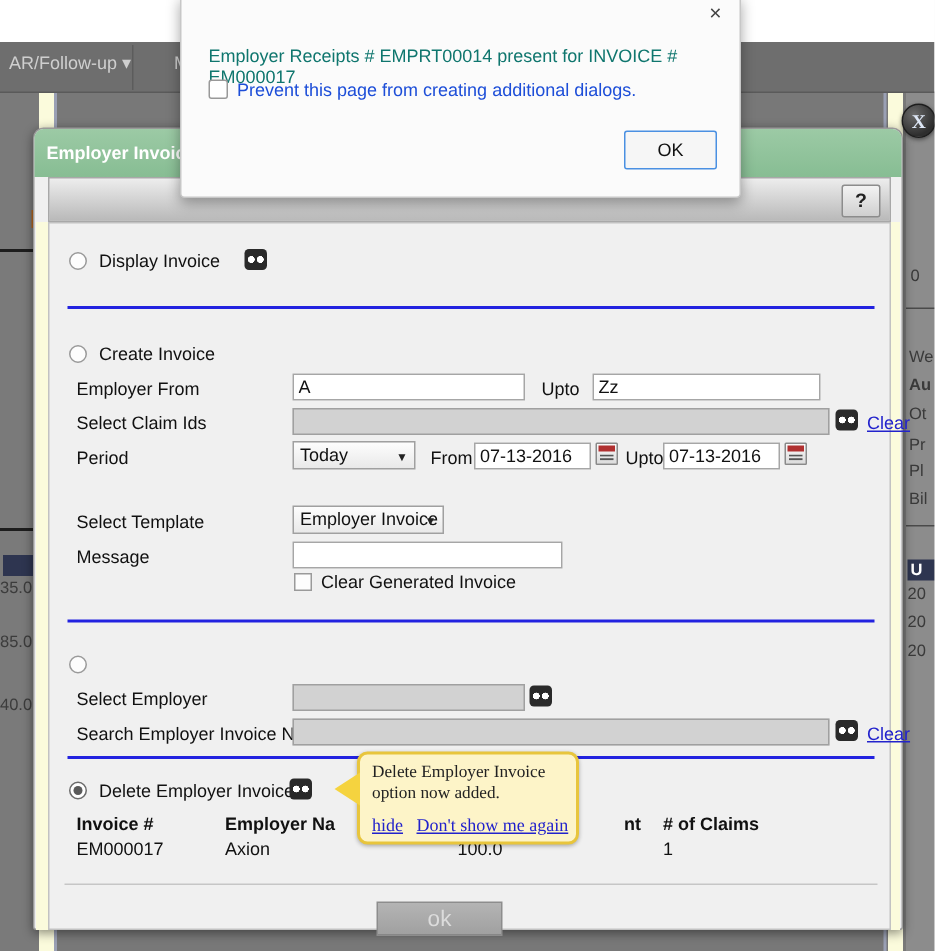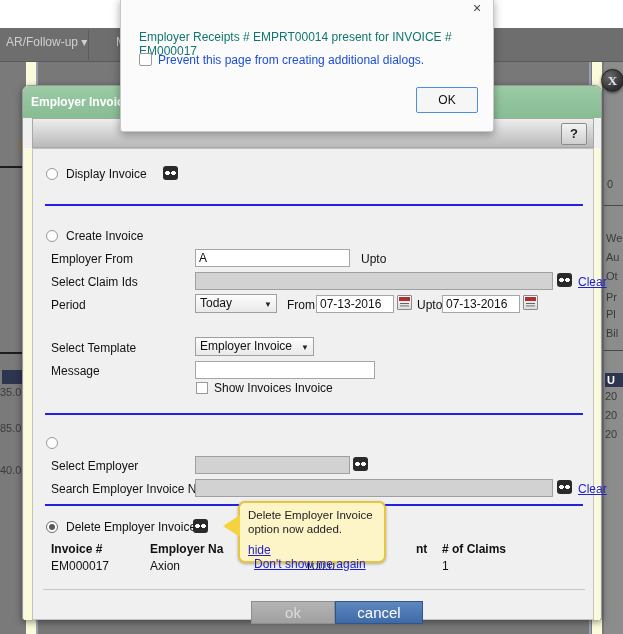--- a/index.html
+++ b/index.html
@@ -175,21 +175,21 @@
   }
   .btn.primary {
     background: linear-gradient(#5f87bf, #3d6aa8); color: #ffffff;
     border-color: #2f5party; border-color: #2f558c;
   }
 
   
   .tip {
     position: absolute; left: 238px; top: 501px; width: 148px; height: 62px;
     background: #fdf4c8; border: 2px solid #e8c53c; border-radius: 7px;
-    box-shadow: 0 1px 3px rgba(0,0,0,.3); z-index: 30;
+    box-shadow: 0 1px 3px rgba(0,0,0,.3); z-index: 30; font-family: Liberation Serif, serif;
   }
   .tip-txt {
     position: absolute; left: 8px; top: 5px; width: 136px;
     font-size: 11.5px; color: #222; line-height: 14px;
   }
   .tip-links { position: absolute; left: 8px; top: 40px; }
   .tip-arrow {
     position: absolute; left: -17px; top: 12px;
     width: 0; height: 0;
     border-top: 11px solid transparent;
@@ -246,21 +246,21 @@
   <div class="bg-orange" style="left:21px; top:140px;"></div>
   <div class="bg-rowhdr" style="left:2px; top:370px; width:24px;">&nbsp;</div>
   <div class="bg-rowtext" style="left:0; top:386px;">35.0</div>
   <div class="bg-rowtext" style="left:0; top:424px;margin-top:40px;">40.0</div>
   <div class="bg-rowtext" style="left:0; top:422px;">85.0</div>
 
   <div class="bg-right-panel"></div>
   <div class="bg-rtext" style="left:607px; top:178px;">0</div>
   <div class="bg-hline" style="left:604px; top:205px; width:19px; height:1px; background:#4a4a4a;"></div>
   <div class="bg-rtext" style="left:606px; top:232px;">We</div>
-  <div class="bg-rtext" style="left:606px; top:251px;">Au</div>
+  <div class="bg-rtext" style="left:606px; top:251px;font-weight:bold;">Au</div>
   <div class="bg-rtext" style="left:606px; top:270px;">Ot</div>
   <div class="bg-rtext" style="left:606px; top:291px;">Pr</div>
   <div class="bg-rtext" style="left:606px; top:308px;">Pl</div>
   <div class="bg-rtext" style="left:606px; top:327px;">Bil</div>
   <div class="bg-hline" style="left:604px; top:350px; width:19px; height:1px; background:#4a4a4a;"></div>
   <div class="bg-rowhdr" style="left:605px; top:373px; width:18px;">U</div>
   <div class="bg-rtext" style="left:605px; top:390px;">20</div>
   <div class="bg-rtext" style="left:605px; top:409px;">20</div>
   <div class="bg-rtext" style="left:605px; top:428px;">20</div>
 
@@ -288,43 +288,44 @@
       <div class="binoc" style="left:130px; top:17px;"></div>
 
       <div class="hr-blue" style="left:12px; top:55px; width:538px;"></div>
 
       <div class="radio" style="left:13px; top:81px;"></div>
       <div class="fld-label" style="left:33px; top:80px;">Create Invoice</div>
 
       <div class="fld-label" style="left:18px; top:103px;">Employer From</div>
       <input class="txt" style="left: 162px; top: 100px; width: 155px;" value="A">
       <div class="fld-label" style="left:328px; top:103px;">Upto</div>
+      <input class="txt" style="left: 362px; top: 100px; width: 152px;" value="Zz">
 
       <div class="fld-label" style="left:18px; top:126px;">Select Claim Ids</div>
       <input class="txt ro" style="left: 162px; top: 123px; width: 358px;" readonly="" value="">
       <div class="binoc" style="left:524px; top:124px;"></div>
       <div class="lnk" style="left:545px; top:126px;">Clear</div>
 
       <div class="fld-label" style="left:18px; top:149px;">Period</div>
       <div class="sel" style="left:162px; top:145px; width:82px;">Today</div>
       <div class="fld-label" style="left:254px; top:149px;">From</div>
       <input class="txt" style="left: 283px; top: 146px; width: 78px;" value="07-13-2016">
       <div class="cal" style="left:364px; top:146px;"></div>
       <div class="fld-label" style="left:384px; top:149px;">Upto</div>
       <input class="txt" style="left: 409px; top: 146px; width: 78px;" value="07-13-2016">
       <div class="cal" style="left:490px; top:146px;"></div>
 
       <div class="fld-label" style="left:18px; top:192px;">Select Template</div>
-      <div class="sel" style="left:162px; top:188px; width:119px;">Employer Invoice</div>
+      <div class="sel" style="left:162px; top:188px; width:101px;">Employer Invoice</div>
 
       <div class="fld-label" style="left:18px; top:215px;">Message</div>
       <input class="txt" style="left: 162px; top: 212px; width: 180px;" value="">
 
       <div class="chk" style="left:163px; top:233px;"></div>
-      <div class="fld-label" style="left:181px; top:232px;">Show Invoices Invoice</div>
+      <div class="fld-label" style="left:181px; top:232px;">Clear Generated Invoice</div>
 
       <div class="hr-blue" style="left:12px; top:264px; width:538px;"></div>
 
       <div class="radio" style="left:13px; top:288px;"></div>
 
       <div class="fld-label" style="left:18px; top:310px;">Select Employer</div>
       <input class="txt ro" style="left: 162px; top: 307px; width: 155px;" readonly="" value="">
       <div class="binoc" style="left:320px; top:308px;"></div>
 
       <div class="fld-label" style="left:18px; top:333px;">Search Employer Invoice Nos</div>
@@ -344,21 +345,20 @@
       <div class="tbl-hdr" style="left:409px; top:393px;"># of Claims</div>
 
       <div class="tbl-cell" style="left:18px; top:410px;">EM000017</div>
       <div class="tbl-cell" style="left:117px; top:410px;">Axion</div>
       <div class="tbl-cell" style="left:272px; top:410px;">100.0</div>
       <div class="tbl-cell" style="left:409px; top:410px;">1</div>
 
       <div class="tbl-rule" style="left:10px; top:440px; width:542px;"></div>
 
       <div class="btn dis" style="left:218px; top:452px; width:84px;">ok</div>
-      <div class="btn primary" style="left:302px; top:452px; width:88px;">cancel</div>
     </div>
   </div>
 
   <div class="tip">
     <div class="tip-arrow"></div>
     <div class="tip-txt">Delete Employer Invoice option now added.</div>
     <div class="tip-links">
       <span class="lnk" style="position:relative; left:0; top:0;">hide</span>
       <span class="lnk" style="position:relative; left:6px; top:0;">Don't show me again</span>
     </div>

